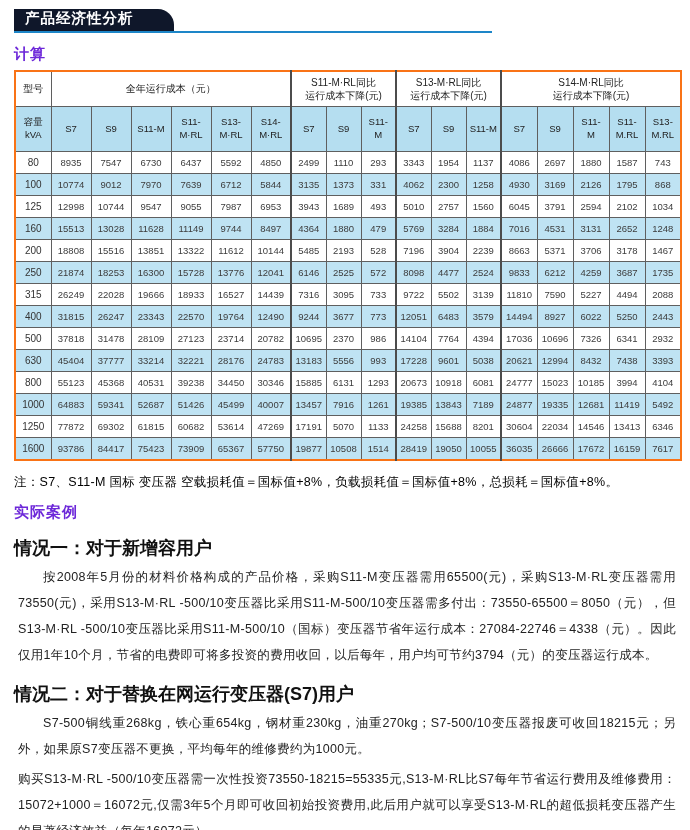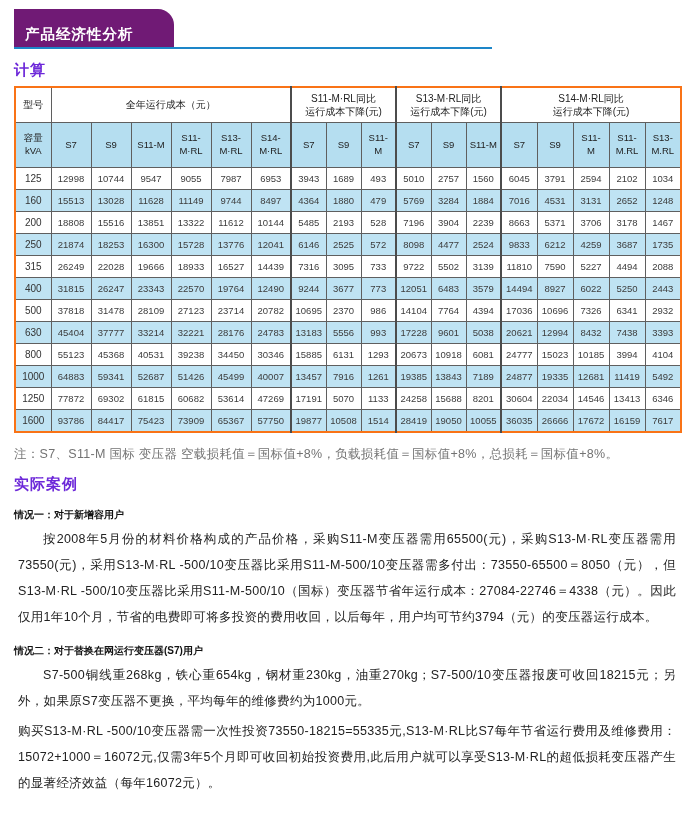--- a/index.html
+++ b/index.html
@@ -4,23 +4,23 @@
 <style>
   html,body { margin:0; padding:0; background:#fff; }
   body {
     width:690px; height:830px;
     font-family:"Liberation Sans","DejaVu Sans",sans-serif;
     color:#222; position:relative; overflow:hidden;
   }
   
   .banner { margin:9px 0 0 14px; width:478px; border-bottom:2px solid #1d86c8; }
   .banner-tab {
-    display:inline-block; background:#701a75; color:#fff;
+    display:inline-block; background:#0f172a; color:#fff;
     font-weight:bold; font-size:14.5px; letter-spacing:1px;
-    padding:16px 40px 3px 11px; border-radius:0 16px 0 0;
+    padding:0 40px 3px 11px; border-radius:0 16px 0 0;
     vertical-align:bottom;
   }
   .blue-h { color:#6d28d9; font-weight:bold; font-size:15px; margin:12px 0 6px 14px; letter-spacing:1px; }
   
   table.costs {
     border-collapse:collapse; table-layout:fixed;
     margin:4px 0 0 14px; width:666px;
     font-size:9.5px; color:#3c3c3c;
     border:2px solid #f97316;
   }
@@ -29,22 +29,22 @@
     padding:1px 0; overflow:hidden; font-weight:normal;
   }
   .costs thead tr.h1 th { height:32px; font-size:10px; color:#222; background:#fff; }
   .costs thead tr.h2 th { height:42px; background:#b5def0; font-size:9.5px; color:#222; }
   .costs tbody td { height:19px; }
   .costs tbody tr.alt td { background:#bfe3f3; }
   .costs .grp { border-left:2px solid #4c4c4c; }
   .costs .pre { white-space:pre-line; line-height:1.35; }
   .costs td.kva { font-size:10px; color:#333; }
   
-  .note1 { font-size:12.5px; color:#737373; margin:13px 0 0 14px; letter-spacing:0.3px; }
-  .case-h { font-size:10px; font-weight:bold; color:#111; margin:14px 0 0 14px; }
+  .note1 { font-size:12.5px; color:#000000; margin:13px 0 0 14px; letter-spacing:0.3px; }
+  .case-h { font-size:18px; font-weight:bold; color:#111; margin:14px 0 0 14px; }
   .para {
     font-size:12.5px; line-height:26px; color:#222;
     margin:4px 14px 0 18px; text-align:justify; letter-spacing:0.3px;
   }
   .para.indent { text-indent:2em; }
 </style>
 </head>
 <body>
 
 <div class="banner">
@@ -109,20 +109,60 @@
       <th class="pre">S11-
 M</th>
       <th class="pre">S11-
 M.RL</th>
       <th class="pre">S13-
 M.RL</th>
     </tr>
   </thead>
   <tbody>
       <tr>
+        <td class="kva">80</td>
+        <td>8935</td>
+        <td>7547</td>
+        <td>6730</td>
+        <td>6437</td>
+        <td>5592</td>
+        <td>4850</td>
+        <td class="grp">2499</td>
+        <td>1110</td>
+        <td>293</td>
+        <td class="grp">3343</td>
+        <td>1954</td>
+        <td>1137</td>
+        <td class="grp">4086</td>
+        <td>2697</td>
+        <td>1880</td>
+        <td>1587</td>
+        <td>743</td>
+      </tr>
+      <tr class="alt">
+        <td class="kva">100</td>
+        <td>10774</td>
+        <td>9012</td>
+        <td>7970</td>
+        <td>7639</td>
+        <td>6712</td>
+        <td>5844</td>
+        <td class="grp">3135</td>
+        <td>1373</td>
+        <td>331</td>
+        <td class="grp">4062</td>
+        <td>2300</td>
+        <td>1258</td>
+        <td class="grp">4930</td>
+        <td>3169</td>
+        <td>2126</td>
+        <td>1795</td>
+        <td>868</td>
+      </tr>
+      <tr>
         <td class="kva">125</td>
         <td>12998</td>
         <td>10744</td>
         <td>9547</td>
         <td>9055</td>
         <td>7987</td>
         <td>6953</td>
         <td class="grp">3943</td>
         <td>1689</td>
         <td>493</td>

